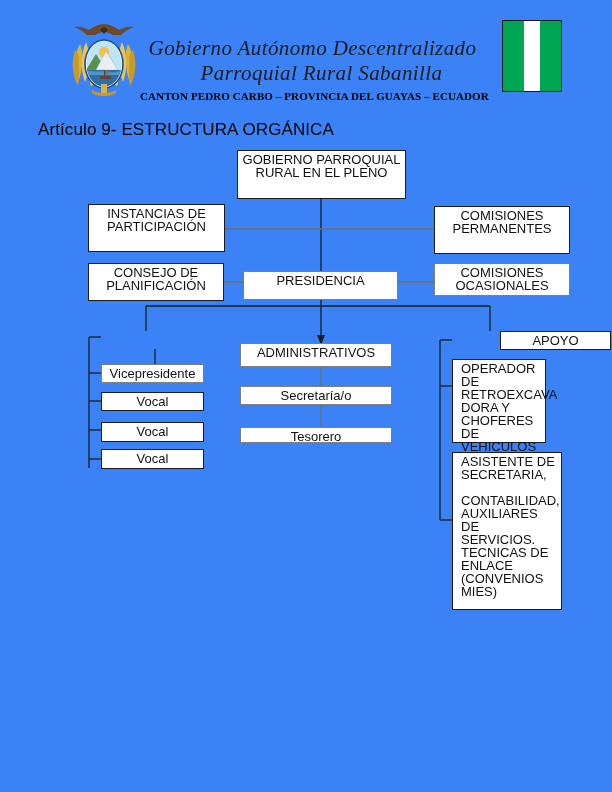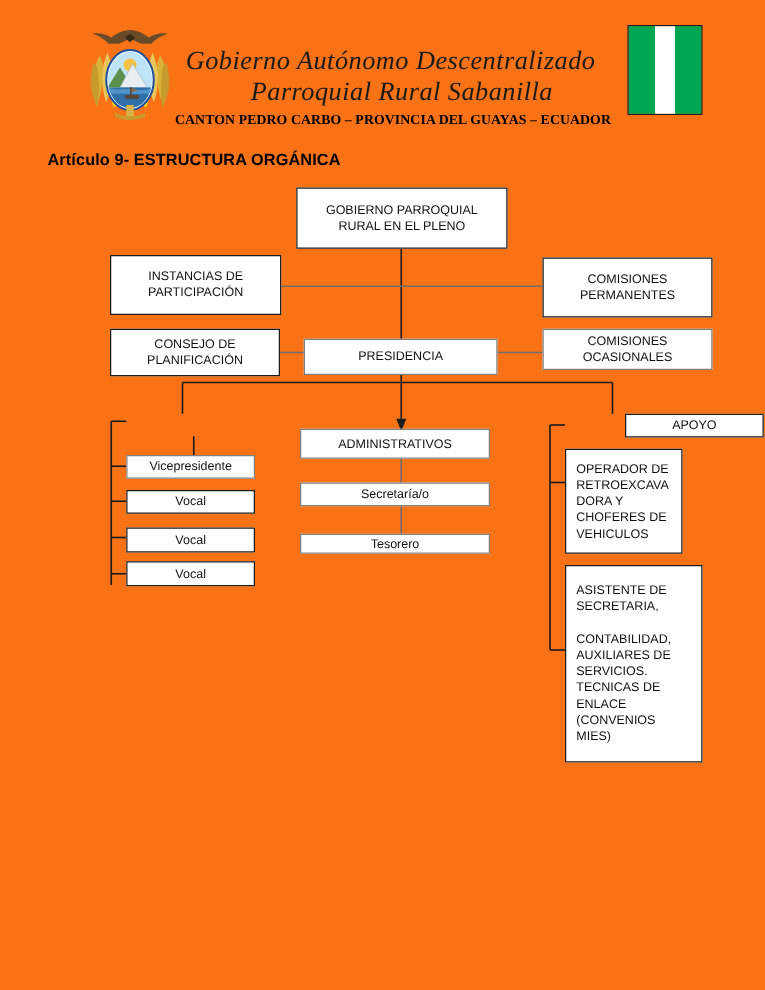--- a/index.html
+++ b/index.html
@@ -9,21 +9,21 @@
   }
   body {
     font-family: "Liberation Sans", sans-serif;
     color: #000000;
   }
   #page {
     position: relative;
     width: 612px;
     height: 792px;
     overflow: hidden;
-    background: #f97316;
+    background: #3b82f6;
   }
 
   
   #header {
     position: absolute;
     left: 0;
     top: 0;
     width: 612px;
     height: 112px;
   }
@@ -78,22 +78,22 @@
     margin-top: 3px;
     white-space: nowrap;
     color: #000000;
   }
 
   
   #section-heading {
     position: absolute;
     left: 38px;
     top: 120px;
-    font-size: 13px;
-    font-weight: bold;
+    font-size: 17px;
+    font-weight: normal;
     letter-spacing: 0.1px;
     white-space: nowrap;
   }
 
   
   #chart {
     position: absolute;
     left: 0;
     top: 0;
     width: 612px;
@@ -104,24 +104,24 @@
     left: 0;
     top: 0;
     width: 612px;
     height: 792px;
   }
   .node {
     position: absolute;
     box-sizing: border-box;
     background: #ffffff;
     display: flex;
-    align-items: center;
+    align-items: flex-start;
     justify-content: center;
     text-align: center;
-    font-size: 10px;
+    font-size: 13px;
     line-height: 13px;
     color: #111111;
     padding: 2px 4px;
   }
   .node.dark { border: 1px solid #1c1c1c; }
   .node.grey { border: 1px solid #808080; }
   .node.left-align {
     justify-content: flex-start;
     text-align: left;
     padding-left: 8px;

